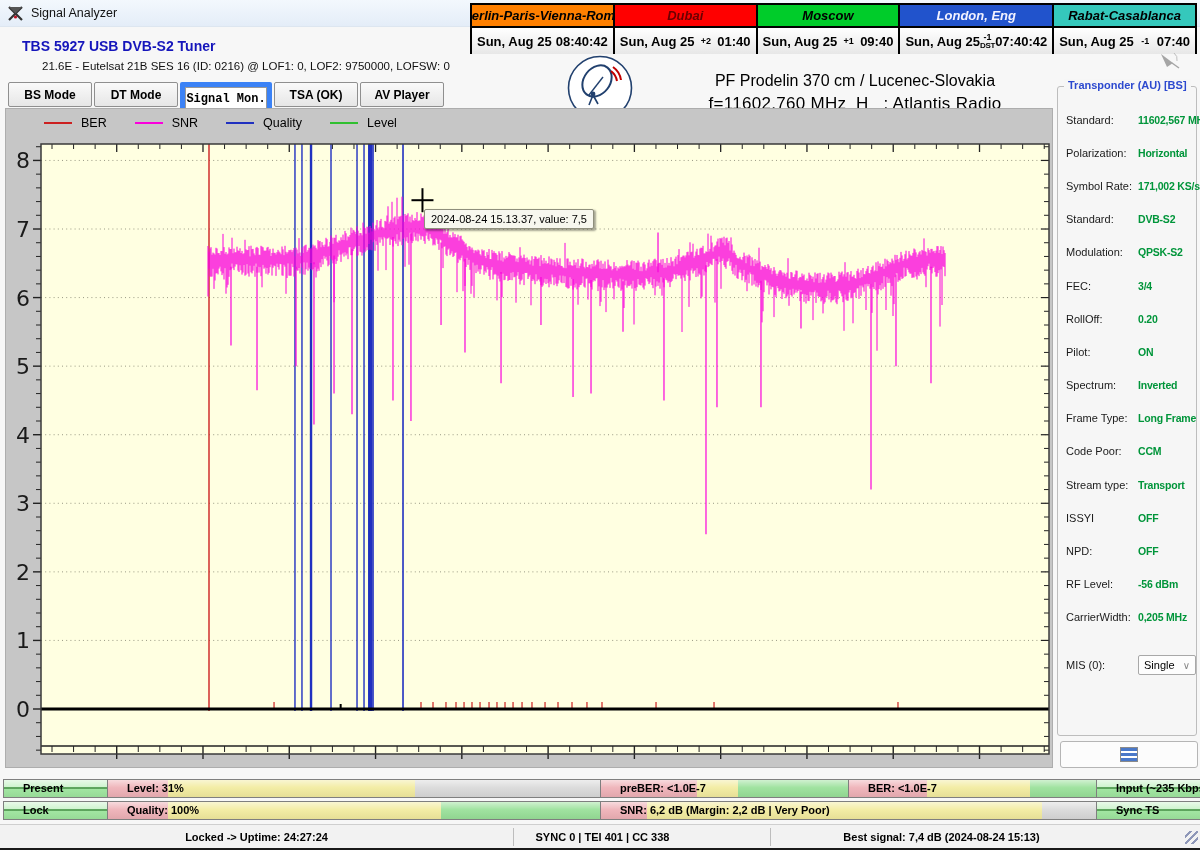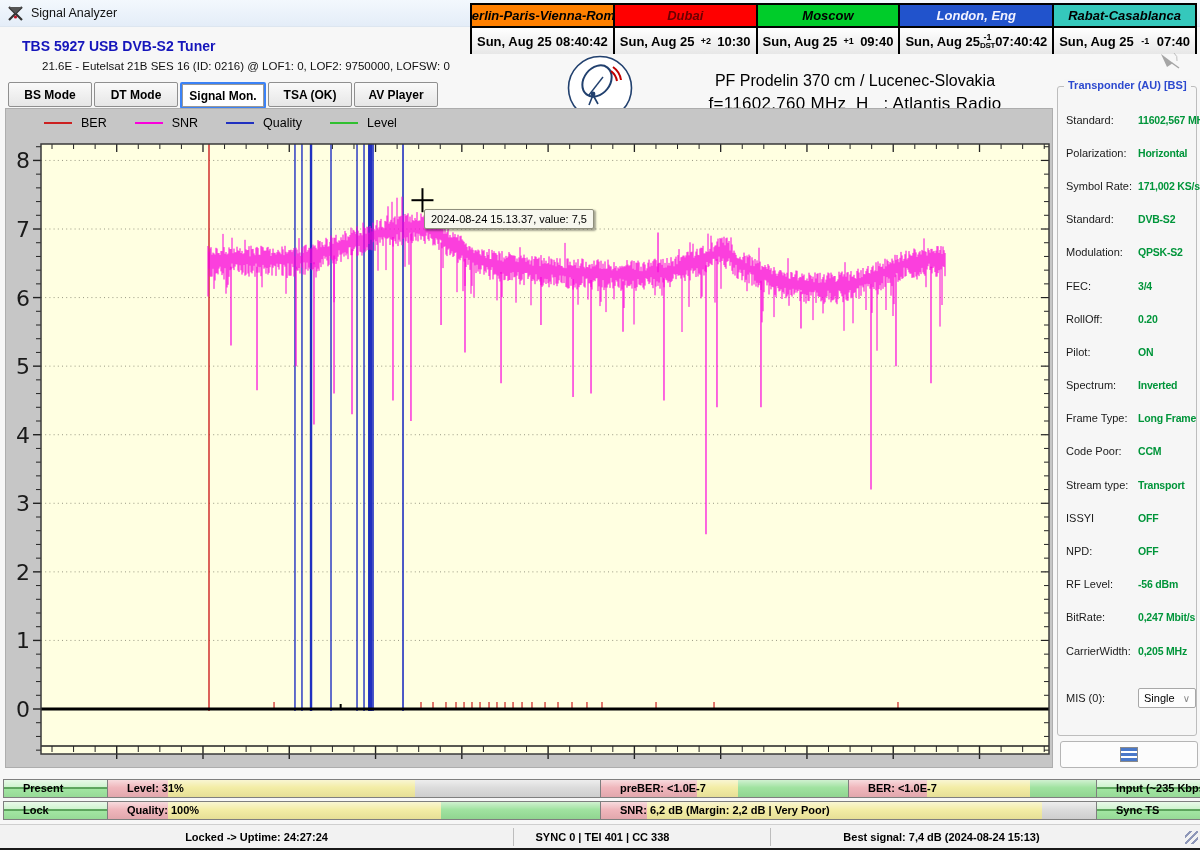--- a/index.html
+++ b/index.html
@@ -32,21 +32,21 @@
   .center-head{position:absolute;left:640px;top:56px;width:430px;text-align:center;}
   .center-head .l1{font-size:16px;line-height:22px;margin-top:14px;}
   .center-head .l2{font-size:17px;line-height:24px;letter-spacing:.3px;}
   .center-head .l3{font-size:16px;line-height:23px;margin-right:105px;}
   .logo{position:absolute;left:567px;top:55px;width:66px;height:66px;}
   
   .modes{position:absolute;left:8px;top:82px;display:flex;gap:2px;}
   .mode-btn{width:82px;height:23px;font-size:12px;font-weight:bold;
     background:linear-gradient(#fafafa,#e6e6e6);border:1px solid #8f8f8f;border-radius:2px;
     display:flex;align-items:center;justify-content:center;cursor:default;}
-  .mode-btn.active{background:#fff;border:2px solid #3b82f6;box-shadow:0 0 0 1px #999 inset;}
+  .mode-btn.active{background:#fff;border:5px solid #3b82f6;box-shadow:0 0 0 1px #999 inset;font-family:Liberation Mono, monospace;}
   
   .chart-panel{position:absolute;left:5px;top:108px;width:1048px;height:660px;
     background:#c6c6c6;border:1px solid #adadad;box-sizing:border-box;}
   .legend{position:absolute;left:38px;top:7px;display:flex;gap:28px;align-items:center;}
   .legend .item{display:flex;align-items:center;gap:9px;font-size:12.5px;}
   .legend .swatch{width:28px;height:2px;display:inline-block;}
   #plot{position:absolute;left:0;top:0;}
   .tooltip{position:absolute;left:424px;top:209px;height:16px;line-height:16px;
     background:#f7f7ee;border:1px solid #8f8f7c;border-radius:2px;padding:1px 6px;
     font-size:11px;white-space:nowrap;box-shadow:1.5px 1.5px 2px rgba(0,0,0,.35);z-index:5;}
@@ -111,21 +111,21 @@
         <span class="sub"></span>
       </span>
     <span>08:40:42</span>
   </div>
   <div class="clock-time">
     <span>Sun, Aug 25</span>
     <span class="clock-off">
         <span class="sup">+2</span>
         <span class="sub"></span>
       </span>
-    <span>10:30</span>
+    <span>01:40</span>
   </div>
   <div class="clock-time">
     <span>Sun, Aug 25</span>
     <span class="clock-off">
         <span class="sup">+1</span>
         <span class="sub"></span>
       </span>
     <span>09:40</span>
   </div>
   <div class="clock-time">
@@ -526,24 +526,20 @@
       </div>
       <div class="tp-row">
         <span class="tp-label">NPD:</span>
         <span class="tp-value" style="color: rgb(0, 149, 58);">OFF</span>
       </div>
       <div class="tp-row">
         <span class="tp-label">RF Level:</span>
         <span class="tp-value" style="color: rgb(0, 149, 58);">-56 dBm</span>
       </div>
       <div class="tp-row">
-        <span class="tp-label">BitRate:</span>
-        <span class="tp-value" style="color: rgb(0, 149, 58);">0,247 Mbit/s</span>
-      </div>
-      <div class="tp-row">
         <span class="tp-label">CarrierWidth:</span>
         <span class="tp-value" style="color: rgb(0, 149, 58);">0,205 MHz</span>
       </div>
     </div>
   <div class="mis-row" style="padding-left:8px;">
     <span class="tp-label">MIS (0):</span>
     <span class="mis-select">
       <span>Single</span>
       <span class="chev">∨</span>
     </span>

